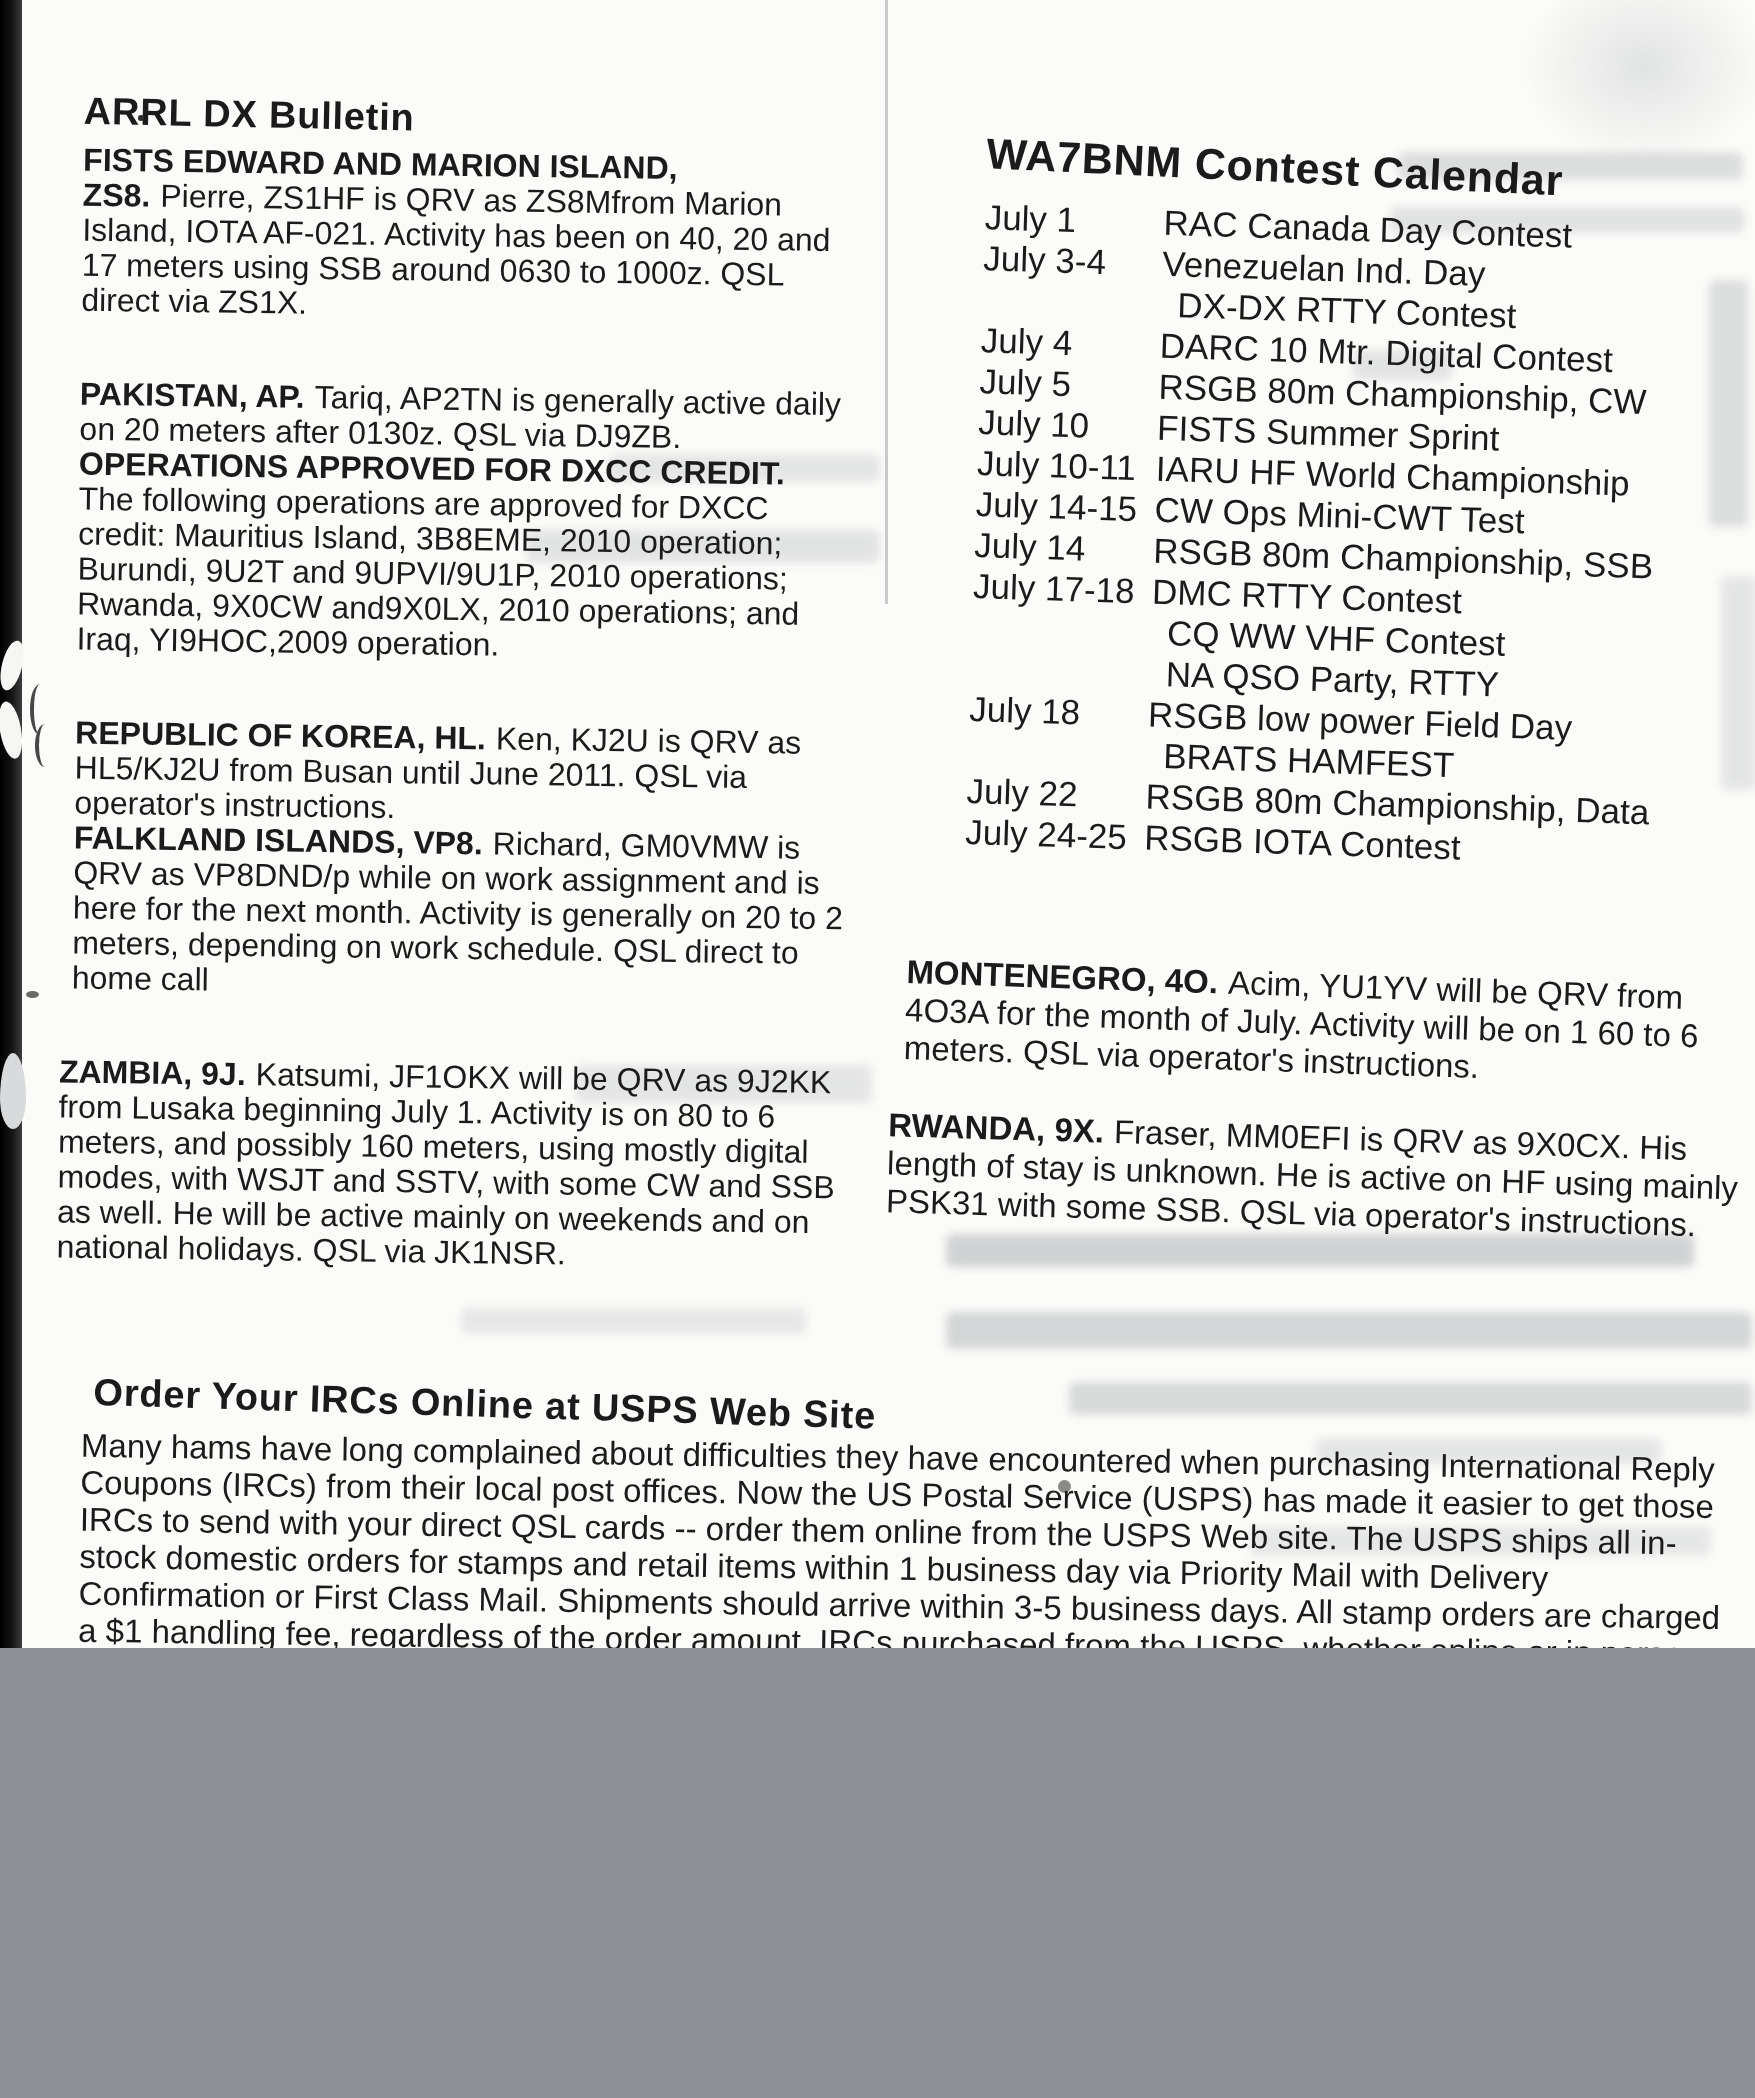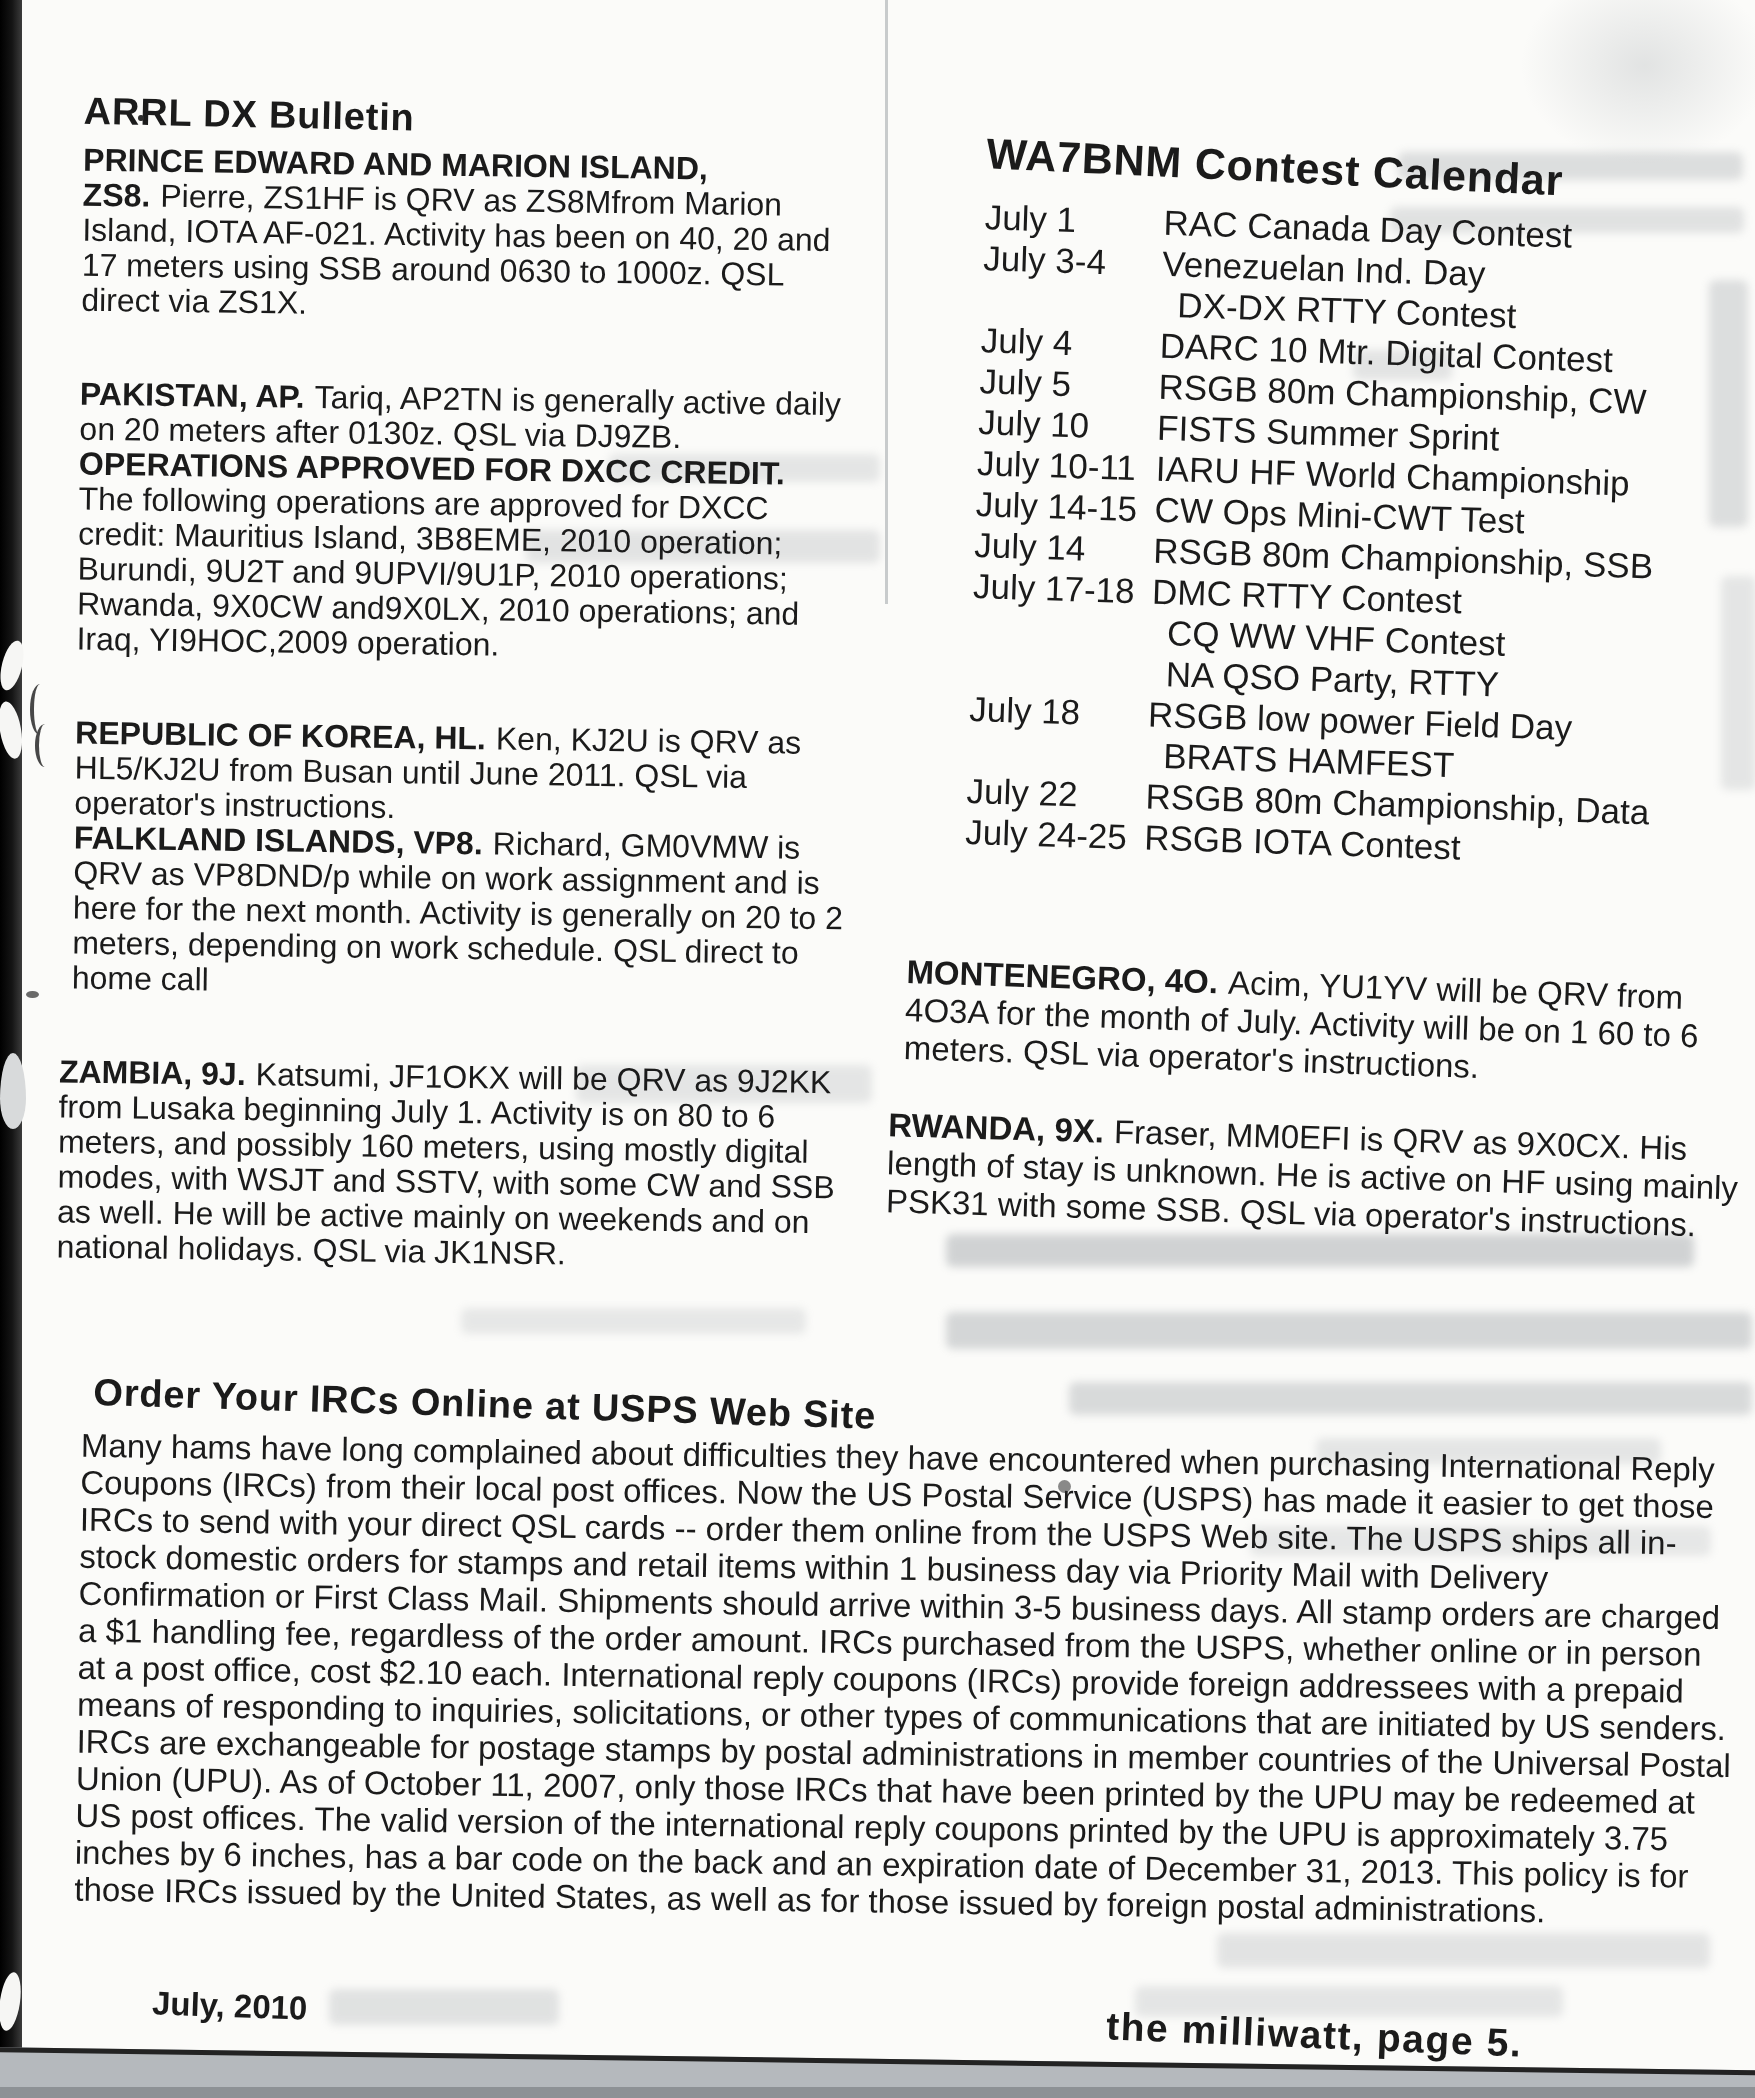--- a/index.html
+++ b/index.html
@@ -1,16 +1,16 @@
 <!DOCTYPE html>
 <html style="font-size:13px"><head>
 <meta charset="utf-8">
 <style>
   html,body{margin:0;padding:0;background:#8d9195;}
-  .canvas{position:relative;width:1755px;height:2087px;background:#fbfbf9;overflow:hidden;
+  .canvas{position:relative;width:1755px;height:1648px;background:#fbfbf9;overflow:hidden;
           font-family:"Liberation Sans","DejaVu Sans",sans-serif;color:#1b1b1b;}
   
   .left-strip{position:absolute;left:0;top:0;width:22px;height:2099px;
               background:linear-gradient(90deg,#000 0%,#151515 55%,#3c3c3c 100%);}
   .strip-blob{position:absolute;background:#f6f6f4;border-radius:50%;}
   .page-curl{position:absolute;background:#d8dadb;border-radius:50% 50% 50% 50%/60% 60% 40% 40%;}
   .coil-arc{position:absolute;width:16.4px;height:51px;border-left:4.1px solid #474747;
             border-radius:50%;background:transparent;}
   .bottom-band{position:absolute;left:-25px;top:2047px;width:1875px;height:123px;
                background:#b5b9bd;border-top:5px solid #232323;
@@ -69,21 +69,21 @@
   <div class="ghost" style="left:1217px;top:1933px;width:493px;height:35px;opacity:.24"></div>
   <div class="ghost" style="left:1135px;top:1986px;width:428px;height:31px;opacity:.22"></div>
   <div class="ghost" style="left:329px;top:1989px;width:230px;height:36px;opacity:.26"></div>
   <div class="wash" style="left:1521px;top:-33px;width:247px;height:197px;"></div>
   <div class="fold-line"></div>
 
   <div class="dx-col">
     <h1 class="dx-title">ARRL DX Bulletin</h1>
 
     <p class="para">
-      <span class="lead">PRINCE EDWARD AND MARION ISLAND, ZS8.</span><span>Pierre, ZS1HF is QRV as ZS8Mfrom Marion Island, IOTA AF-021. Activity has been on 40, 20 and 17 meters using SSB around 0630 to 1000z. QSL direct via ZS1X.</span>
+      <span class="lead">FISTS EDWARD AND MARION ISLAND, ZS8.</span><span>Pierre, ZS1HF is QRV as ZS8Mfrom Marion Island, IOTA AF-021. Activity has been on 40, 20 and 17 meters using SSB around 0630 to 1000z. QSL direct via ZS1X.</span>
     </p>
 
     <p class="para gap-top">
       <span class="lead">PAKISTAN, AP.</span><span>Tariq, AP2TN is generally active daily on 20 meters after 0130z. QSL via DJ9ZB.</span>
     </p>
     <p class="para">
       <span class="block-lead">OPERATIONS APPROVED FOR DXCC CREDIT.</span><span>The following operations are approved for DXCC credit: Mauritius Island, 3B8EME, 2010 operation; Burundi, 9U2T and 9UPVI/9U1P, 2010 operations; Rwanda, 9X0CW and9X0LX, 2010 operations; and Iraq, YI9HOC,2009 operation.</span>
     </p>
 
     <p class="para gap-top">

